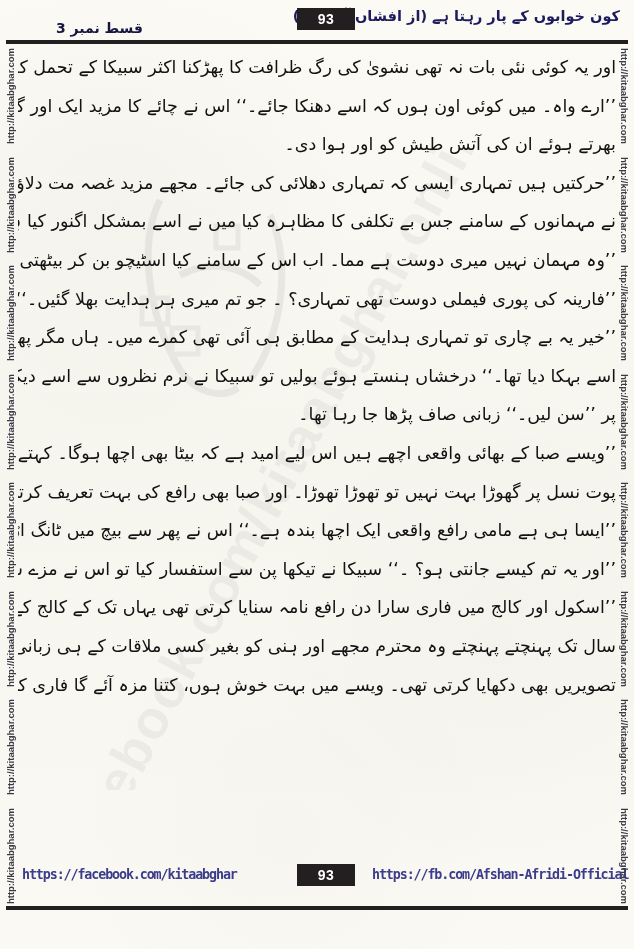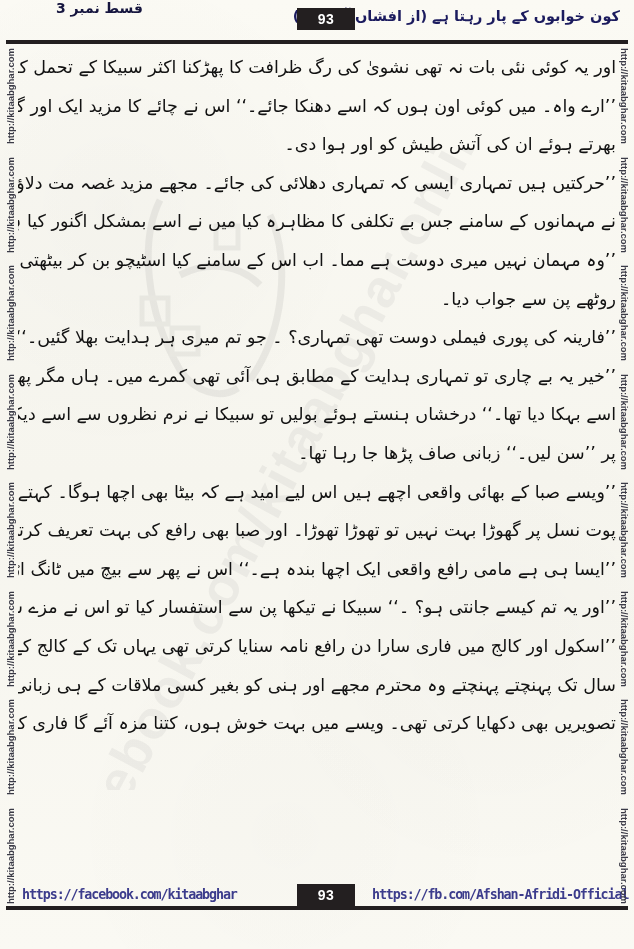--- a/index.html
+++ b/index.html
@@ -114,21 +114,21 @@
     font-size: 14px;
     font-weight: 700;
     display: flex;
     align-items: center;
     justify-content: center;
     letter-spacing: 0.5px;
   }
   .header-episode {
     position: absolute;
     left: 56px;
-    top: 0;
+    top: 20px;
     font-family: "DejaVu Sans", "Liberation Sans", sans-serif;
     font-size: 14px;
     font-weight: 700;
     color: #16163f;
     direction: rtl;
     white-space: nowrap;
   }
   .rule-top {
     position: absolute;
     left: 6px;
@@ -143,21 +143,21 @@
     position: absolute;
     left: 6px;
     top: 906px;
     width: 622px;
     height: 4px;
     background: #231f20;
   }
   .footer {
     position: absolute;
     left: 0;
-    top: 880px;
+    top: 860px;
     width: 634px;
     height: 34px;
     z-index: 5;
   }
   .footer-url {
     position: absolute;
     top: 6px;
     font-family: "DejaVu Sans Mono", "Liberation Mono", monospace;
     font-size: 14.5px;
     font-weight: 700;
@@ -274,21 +274,20 @@
     <div class="rule-top"></div>
   </div>
 
   <div class="body-area" id="body-area">
       <div class="text-line ta-right">اور یہ کوئی نئی بات نہ تھی نشویٰ کی رگ ظرافت کا پھڑکنا اکثر سبیکا کے تحمل کا پیمانہ چھلکا دیتا تھا۔</div>
       <div class="text-line ta-right">’’ارے واہ۔ میں کوئی اون ہوں کہ اسے دھنکا جائے۔‘‘ اس نے چائے کا مزید ایک اور گھونٹ</div>
       <div class="text-line ta-left">بھرتے ہوئے ان کی آتش طیش کو اور ہوا دی۔</div>
       <div class="text-line ta-right">’’حرکتیں ہیں تمہاری ایسی کہ تمہاری دھلائی کی جائے۔ مجھے مزید غصہ مت دلاؤ نشویٰ۔ آج تم</div>
       <div class="text-line ta-left">نے مہمانوں کے سامنے جس بے تکلفی کا مظاہرہ کیا میں نے اسے بمشکل اگنور کیا ہے۔‘‘</div>
       <div class="text-line ta-right">’’وہ مہمان نہیں میری دوست ہے مما۔ اب اس کے سامنے کیا اسٹیچو بن کر بیٹھتی۔‘‘ اس نے</div>
-      <div class="text-line ta-left">روٹھے پن سے جواب دیا۔</div>
       <div class="text-line ta-right">’’فارینہ کی پوری فیملی دوست تھی تمہاری؟ ۔ جو تم میری ہر ہدایت بھلا گئیں۔‘‘ سبیکا کو تاؤ دلا گیا</div>
       <div class="text-line ta-right">’’خیر یہ بے چاری تو تمہاری ہدایت کے مطابق ہی آئی تھی کمرے میں۔ ہاں مگر پھر شیطان نے</div>
       <div class="text-line ta-right">اسے بہکا دیا تھا۔‘‘ درخشاں ہنستے ہوئے بولیں تو سبیکا نے نرم نظروں سے اسے دیکھا جس کے چہرے</div>
       <div class="text-line ta-left">پر ’’سن لیں۔‘‘ زبانی صاف پڑھا جا رہا تھا۔</div>
       <div class="text-line ta-right">’’ویسے صبا کے بھائی واقعی اچھے ہیں اس لیے امید ہے کہ بیٹا بھی اچھا ہوگا۔ کہتے ہیں نا کہ پتا</div>
       <div class="text-line ta-right">پوت نسل پر گھوڑا بہت نہیں تو تھوڑا تھوڑا۔ اور صبا بھی رافع کی بہت تعریف کرتی ہے۔‘‘ درخشاں بیگم نے</div>
       <div class="text-line ta-right">’’ایسا ہی ہے مامی رافع واقعی ایک اچھا بندہ ہے۔‘‘ اس نے پھر سے بیچ میں ٹانگ اڑائی تو</div>
       <div class="text-line ta-right">’’اور یہ تم کیسے جانتی ہو؟ ۔‘‘ سبیکا نے تیکھا پن سے استفسار کیا تو اس نے مزے سے شانے اچکائے</div>
       <div class="text-line ta-right">’’اسکول اور کالج میں فاری سارا دن رافع نامہ سنایا کرتی تھی یہاں تک کے کالج کے آخری</div>
       <div class="text-line ta-right">سال تک پہنچتے پہنچتے وہ محترم مجھے اور ہنی کو بغیر کسی ملاقات کے ہی زبانی یاد ہو گئے۔ فاری اکثر اس کی</div>

